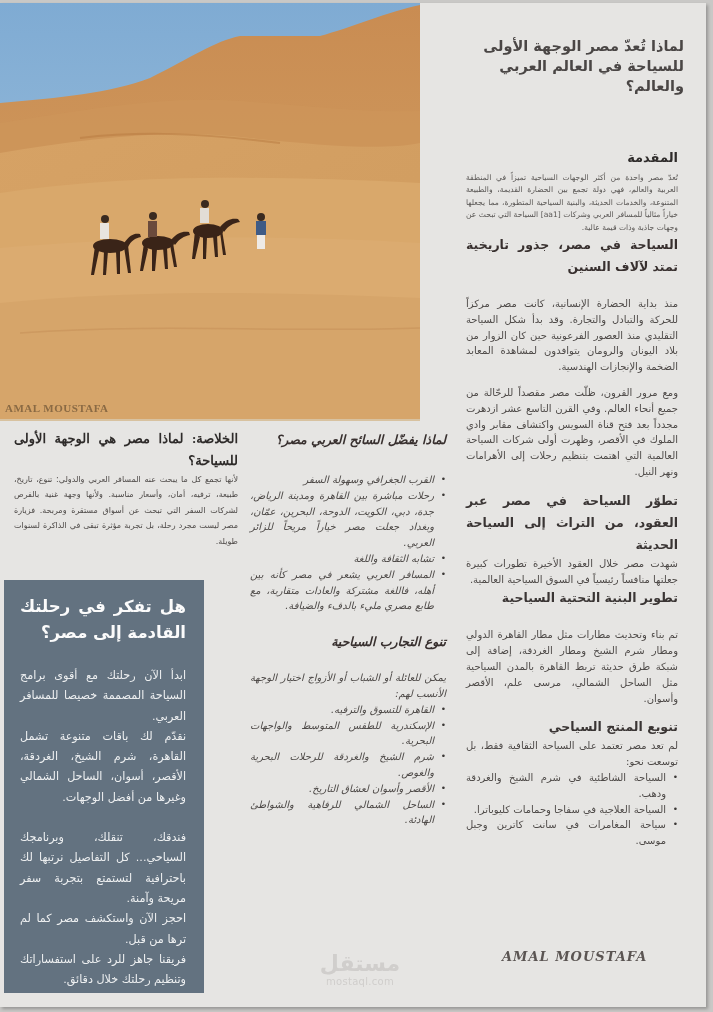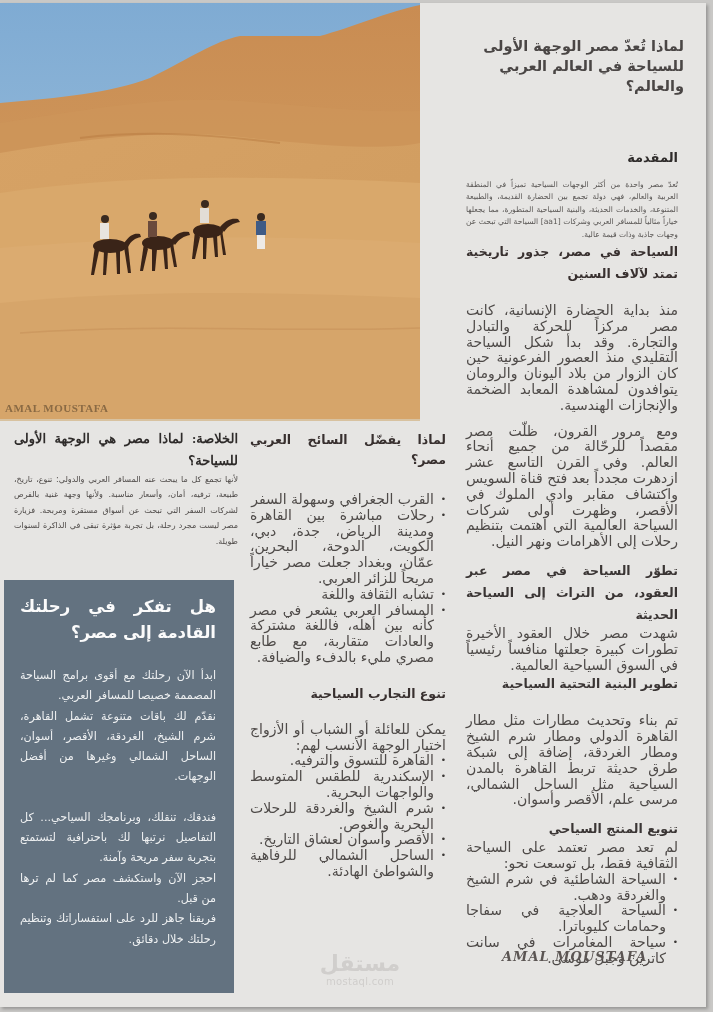--- a/index.html
+++ b/index.html
@@ -25,53 +25,54 @@
 
     
     .col-right {
       position: absolute; left: 466px; top: 20px; width: 212px;
       text-align: justify;
     }
     .main-title {
       font-size: 14.5px; font-weight: bold; line-height: 20px; color: #4a4645;
       text-align: right; margin-top: 16px; margin-right: -6px; padding-right: 0;
     }
-    .h-intro { font-size: 13px; font-weight: bold; color: #2f2c2b; margin-top: 54px; margin-bottom: 14px; }
+    .h-intro { font-size: 13px; font-weight: bold; color: #2f2c2b; margin-top: 54px; margin-bottom: 7px; }
     .small-text { font-size: 7.6px; line-height: 12.4px; color: #595654; }
     .h-sec { font-size: 12.5px; line-height: 22px; color: #38302f; font-weight: bold; }
     .h-light { font-size: 12.5px; line-height: 22px; color: #3a3534; }
-    .body-text { font-size: 14px; line-height: 15.8px; color: #4e4a48; }
+    .body-text { font-size: 10px; line-height: 15.8px; color: #4e4a48; }
     .mt-14 { }
     .mt-18 { margin-top: 18px; }
     .mt-22 { margin-top: 22px; }
     .mt-10 { margin-top: 10px; }
 
     ul.bullets { list-style: none; }
     ul.bullets li { position: relative; padding-right: 12px; }
     ul.bullets li::before {
       content: "•"; position: absolute; right: 0; top: 0; font-size: 9px; color: #3b3836;
     }
 
     
     .col-mid {
       position: absolute; left: 250px; top: 430px; width: 196px;
       text-align: justify;
+      font-style: italic;
     }
     .mid-title { font-size: 12.5px; line-height: 20px; color: #38302f; font-weight: bold; }
 
     
     .col-left {
       position: absolute; left: 14px; top: 428px; width: 224px; text-align: justify;
     }
     .left-title { font-size: 13px; line-height: 22px; font-weight: bold; color: #2e2b2a; font-family: Liberation Serif, serif; }
     .left-text { font-size: 8px; line-height: 15.4px; color: #4d4947; }
 
     
     .cta {
-      position: absolute; left: 4px; top: 580px; width: 230px; height: 413px;
+      position: absolute; left: 4px; top: 580px; width: 200px; height: 413px;
       background: #637280; color: #f0f0ef; padding: 14px 18px 10px 16px; text-align: justify;
     }
     .cta-title { font-size: 16.5px; line-height: 26px; color: #fbfbfb; text-align-last: right; }
     .cta-text { font-size: 11.2px; line-height: 20.3px; color: #eef0f1; }
     .cta-gap { height: 20px; }
 
     
     .signature {
       position: absolute; left: 502px; top: 949px; direction: ltr;
       font-family: "DejaVu Serif", serif; font-size: 13px; letter-spacing: 1px;

